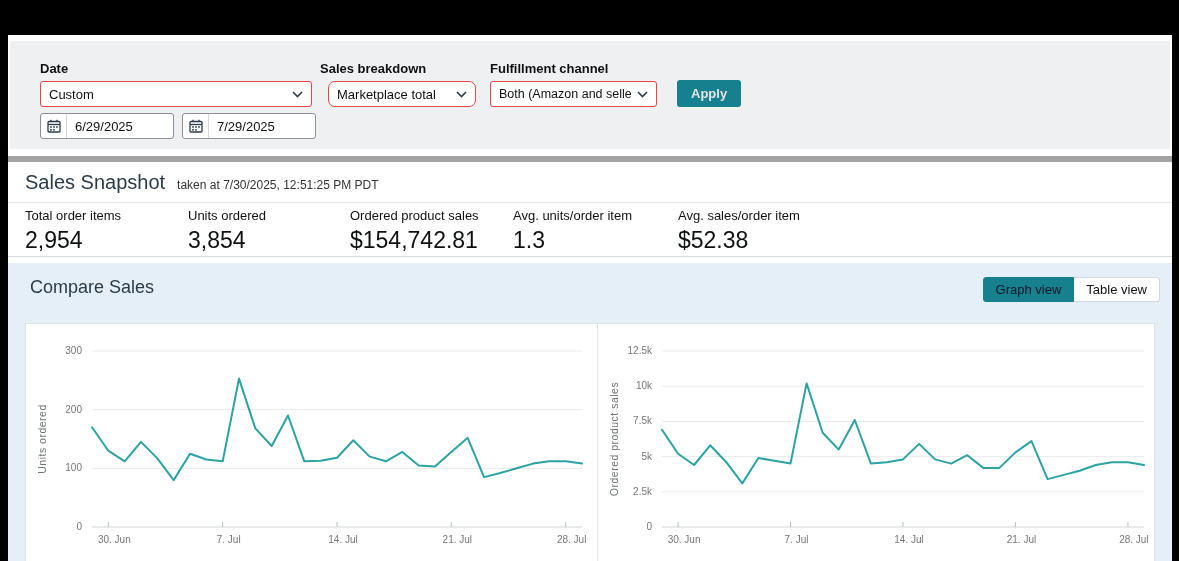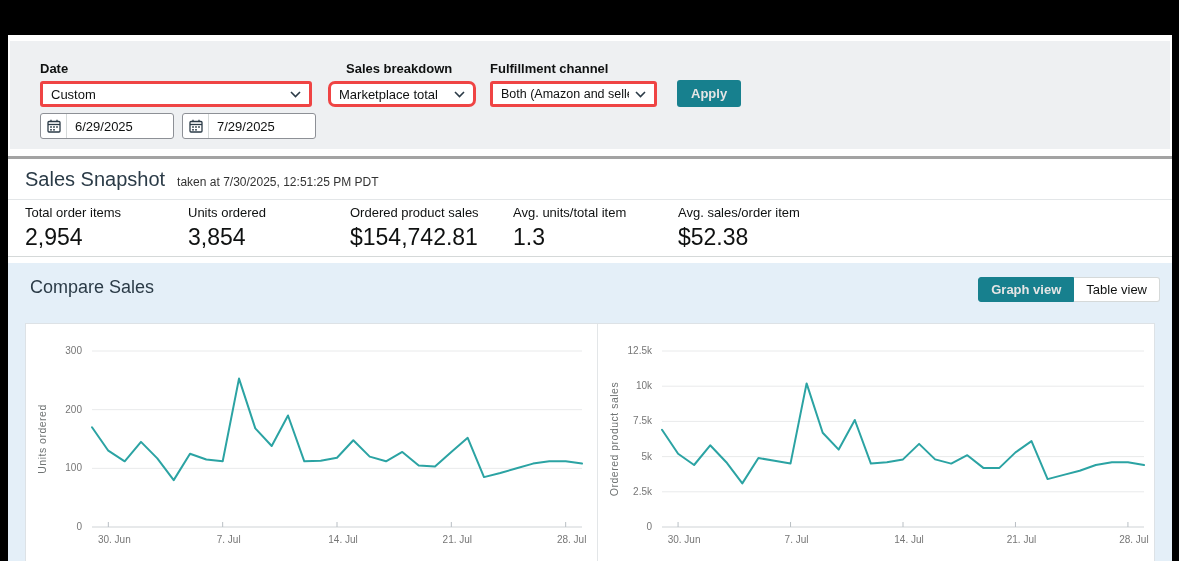--- a/index.html
+++ b/index.html
@@ -4,48 +4,48 @@
 <style>
   * { box-sizing: border-box; margin: 0; padding: 0; }
   html,body { background:#000; }
   body { font-family:"Liberation Sans", sans-serif; }
   .screen { position:relative; width:1179px; height:561px; background:#000; overflow:hidden; }
   .page { position:absolute; left:8px; top:4px; width:1164px; height:549px; background:#fff; overflow:hidden;margin-top:31px; }
 
   
   .filter-panel { position:absolute; left:2px; top:6px; width:1160px; height:108px; background:#eef0f2; }
   .f-label { position:absolute; font-size:13px; font-weight:bold; color:#0f1111; }
-  .select-box { position:absolute; height:26px; background:#fff; border:3px solid #ef4444; border-radius:3px;
+  .select-box { position:absolute; height:26px; background:#fff; border:1px solid #ef4444; border-radius:3px;
                 display:flex; align-items:center; padding:0 8px; font-size:13px; color:#0f1111; cursor:pointer; }
   .select-box .sel-text { flex:1; white-space:nowrap; overflow:hidden; }
   .chev { margin-left:6px; flex:0 0 auto; }
   .date-input { position:absolute; height:26px; background:#fff; border:1px solid #8d9096; border-radius:3px;
                 display:flex; align-items:center; font-size:13px; color:#0f1111; }
   .cal-btn { width:26px; height:100%; display:flex; align-items:center; justify-content:center; border-right:1px solid #d5d9d9; cursor:pointer; }
   .date-input input { border:none; outline:none; width:95px; padding:0 8px; font-size:13px; color:#0f1111; font-family:inherit; background:transparent; }
   .apply-btn { position:absolute; height:27px; padding:0 14px; background:#17808e; color:#e5e5e5; font-size:13px; font-weight:bold;
                border:none; border-radius:3px; cursor:pointer; }
 
   
   .snapshot { position:absolute; left:0; top:121px; width:1164px; height:101px; background:#fff;
-              border-top:3px solid #a3a3a3; border-bottom:1px solid #d5d9d9; }
+              border-top:6px solid #a3a3a3; border-bottom:1px solid #d5d9d9; }
   .snap-head { position:absolute; left:17px; top:9px; display:flex; align-items:baseline; gap:12px; }
   .snap-title { font-size:20px; color:#2b3b47; }
   .snap-taken { font-size:12px; color:#333; }
   .snap-divider { position:absolute; left:0; top:40px; width:100%; border-top:1px solid #e3e6e8; }
   .metric { position:absolute; top:46px; }
   .metric .m-label { font-size:13px; color:#0f1111; margin-bottom:4px; }
   .metric .m-value { font-size:23px; color:#0f1111; }
 
   
   .compare { position:absolute; left:0; top:228px; width:1164px; height:321px; background:#e4eff8; }
   .cmp-title { position:absolute; left:22px; top:14px; font-size:18px; color:#2b3b47; }
   .view-toggle { position:absolute; right:12px; top:14px; display:flex; }
   .vt-btn { height:25px; padding:0 12px; font-size:13px; display:flex; align-items:center; cursor:pointer; border:1px solid #d5d9d9; }
-  .vt-active { background:#17808e; color:#e5e5e5; border-color:#17808e; border-radius:3px 0 0 3px; font-weight:bold; }
+  .vt-active { background:#17808e; color:#0f172a; border-color:#17808e; border-radius:3px 0 0 3px; font-weight:normal; }
   .vt-inactive { background:#fff; color:#0f1111; border-left:none; border-radius:0 3px 3px 0; }
 
   .chart-card { position:absolute; left:17px; top:60px; width:1130px; height:243px; background:#fff; border:1px solid #dde2e6; display:flex; }
   .chart-half { position:relative; height:100%; }
   .chart-half.left { width:572px; border-right:1px solid #e3e6e8; }
   .chart-half.right { width:556px; }
 
   
   .legend-row { position:absolute; left:0; top:541px; width:1164px; height:20px; display:flex; align-items:flex-start; font-size:12px; }
   .gear { position:absolute; left:107px; top:0; font-size:14px; color:#4a5257; cursor:pointer; line-height:1; }
@@ -102,21 +102,21 @@
               <rect x="3.2" y="7.2" width="1.6" height="1.6" fill="#2b3b47"></rect>
               <rect x="6.2" y="7.2" width="1.6" height="1.6" fill="#2b3b47"></rect>
               <rect x="9.2" y="7.2" width="1.6" height="1.6" fill="#2b3b47"></rect>
               <rect x="3.2" y="10" width="1.6" height="1.6" fill="#2b3b47"></rect>
               <rect x="6.2" y="10" width="1.6" height="1.6" fill="#2b3b47"></rect>
             </svg>
         </span>
         <input type="text" value="7/29/2025" style="">
       </div>
 
-      <div class="f-label" style="left:336px; top:20px;">Sales breakdown</div>
+      <div class="f-label" style="left:310px; top:20px;">Sales breakdown</div>
       <div class="select-box" style="left:318px; top:40px; width:148px;border-radius:7px;">
         <span class="sel-text">Marketplace total</span>
         <svg class="chev" width="11" height="7" viewBox="0 0 11 7">
             <polyline points="1,1 5.5,5.5 10,1" fill="none" stroke="#2b3b47" stroke-width="1.6"></polyline>
           </svg>
       </div>
 
       <div class="f-label" style="left:480px; top:20px;">Fulfillment channel</div>
       <div class="select-box" style="left:480px; top:40px; width:167px;">
         <span class="sel-text" style="font-size:12.5px;">Both (Amazon and seller)</span>
@@ -141,21 +141,21 @@
       </div>
       <div class="metric" style="left:180px;">
         <div class="m-label">Units ordered</div>
         <div class="m-value">3,854</div>
       </div>
       <div class="metric" style="left:342px;">
         <div class="m-label">Ordered product sales</div>
         <div class="m-value">$154,742.81</div>
       </div>
       <div class="metric" style="left:505px;">
-        <div class="m-label">Avg. units/total item</div>
+        <div class="m-label">Avg. units/order item</div>
         <div class="m-value">1.3</div>
       </div>
       <div class="metric" style="left:670px;">
         <div class="m-label">Avg. sales/order item</div>
         <div class="m-value">$52.38</div>
       </div>
     </div>
 
     <div class="compare">
       <div class="cmp-title">Compare Sales</div>

